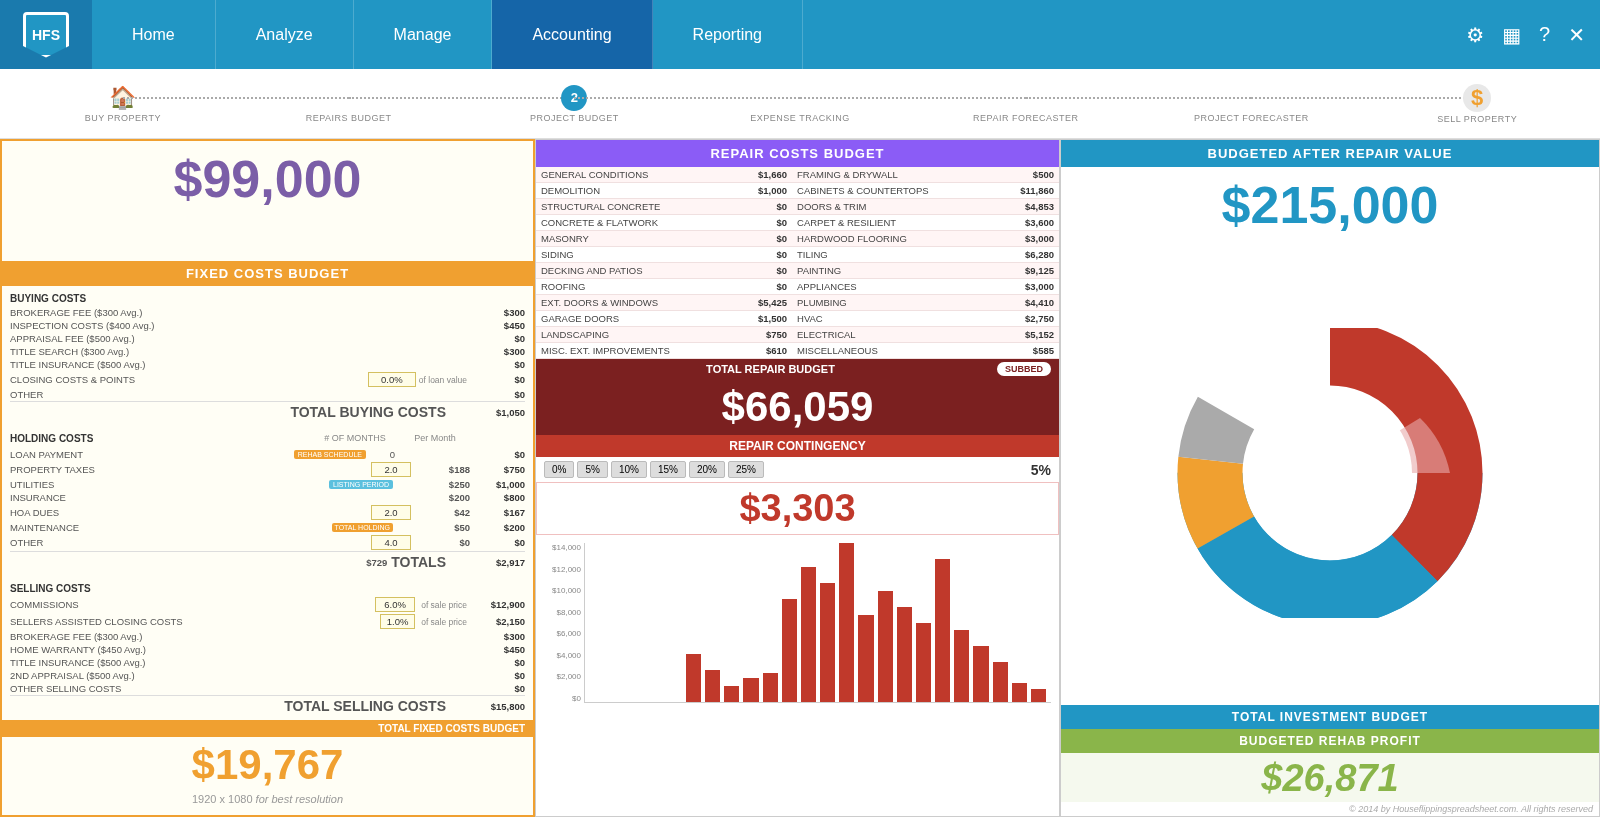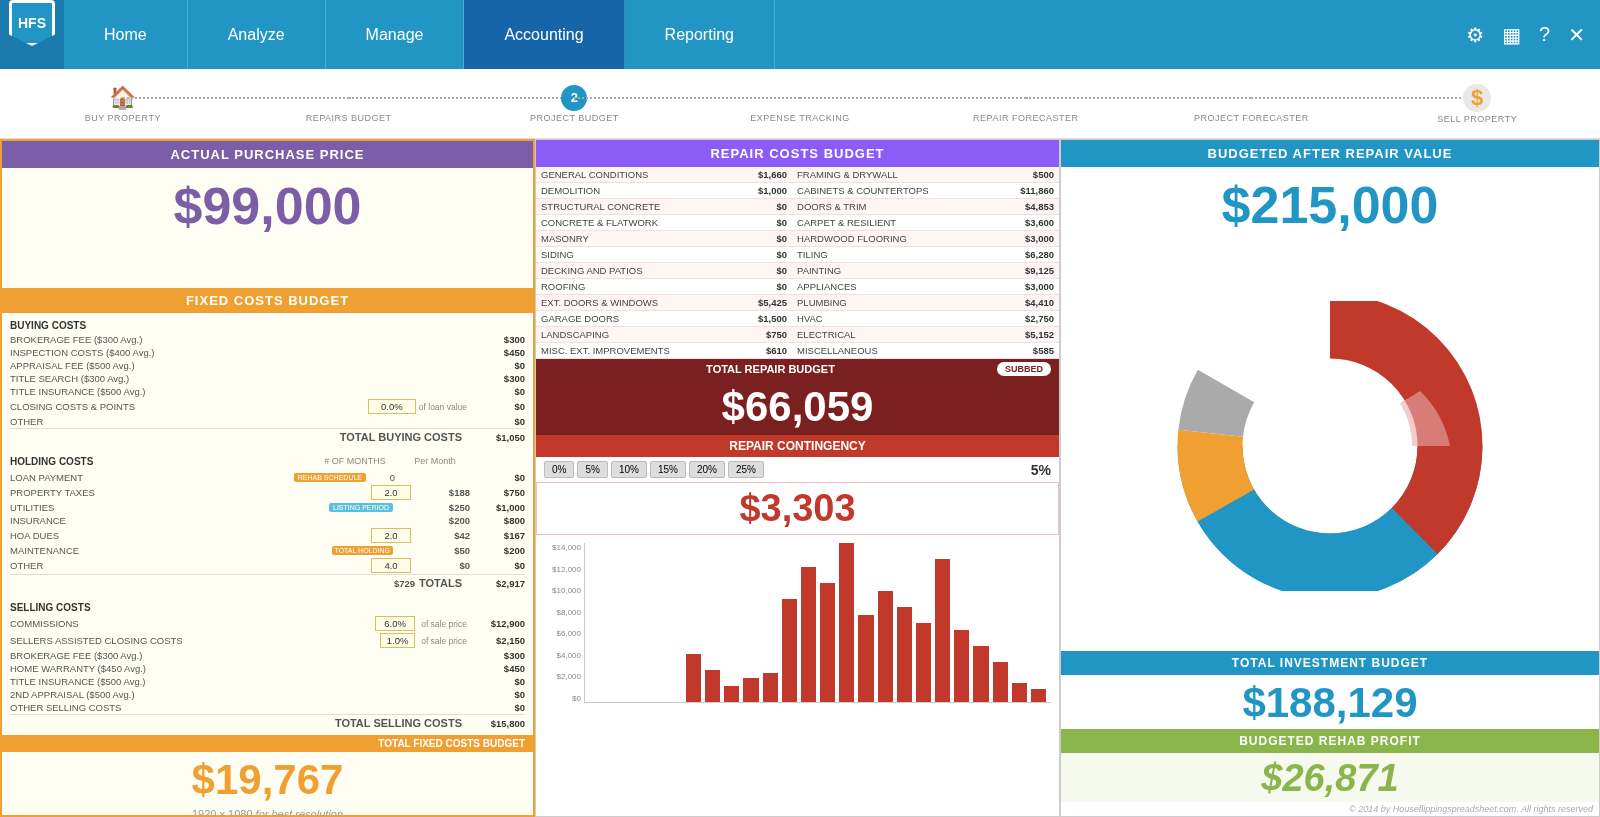--- a/index.html
+++ b/index.html
@@ -7,24 +7,25 @@
 
     
     .top-nav {
       background: #2196c4;
       height: 69px;
       display: flex;
       align-items: center;
       padding: 0;
     }
     .logo {
-      width: 64px;
+      width: 92px;
       height: 69px;
       background: #1a7aad;
       display: flex;
+      align-items: center;
       justify-content: center;
       flex-shrink: 0;
     }
     .logo-inner {
       width: 46px;
       height: 46px;
       background: #2196c4;
       border: 3px solid white;
       border-radius: 4px;
       display: flex;
@@ -172,21 +173,21 @@
     .cost-label { flex: 1; }
     .cost-note { font-size: 8.5px; color: #888; margin: 0 3px; }
     .cost-value { width: 55px; text-align: right; font-size: 9.5px; font-weight: bold; color: #333; }
     .total-row {
       display: flex;
       justify-content: flex-end;
       align-items: center;
       padding: 2px 0;
       border-top: 1px solid #ddd;
     }
-    .total-label { font-size: 11px; font-weight: bold; color: #555; margin-right: 8px; }
+    .total-label { font-size: 14px; font-weight: bold; color: #555; margin-right: 24px; }
     .total-value { font-size: 9.5px; font-weight: bold; color: #333; width: 55px; text-align: right; }
 
     .total-fixed-header {
       background: #f0a030;
       color: white;
       text-align: right;
       padding: 3px 8px;
       font-size: 10px;
       font-weight: bold;
     }
@@ -488,21 +489,20 @@
   </div>
   <div class="step-item">
     <div style="font-size:22px; margin-bottom:2px; color:#f0a030; font-weight:bold; background:#e8e8e8; border-radius:50%; width:28px; height:28px; display:flex; align-items:center; justify-content:center;">$</div>
     <div class="step-label">SELL PROPERTY</div>
   </div>
 </div>
 
 <div class="main-content">
 
   <div class="left-panel">
-    <div class="panel-header-purple">ACTUAL PURCHASE PRICE</div>
     <div class="purchase-price">$99,000</div>
     <div class="panel-header-orange">FIXED COSTS BUDGET</div>
 
     <div class="costs-section">
       <div class="section-title">BUYING COSTS</div>
       <div class="cost-row">
         <span class="cost-label">BROKERAGE FEE ($300 Avg.)</span>
         <span class="cost-value">$300</span>
       </div>
       <div class="cost-row">
@@ -810,19 +810,18 @@
         <circle cx="190" cy="145" r="120" fill="none" stroke="#aaaaaa" stroke-width="65" stroke-dasharray="50 704" stroke-dashoffset="-578" transform="rotate(-90 190 145)"></circle>
 
         <circle cx="190" cy="145" r="82" fill="white"></circle>
 
         <path d="M 190 145 L 280 90 A 105 105 0 0 1 310 145 Z" fill="#e8aaaa" opacity="0.6"></path>
         <circle cx="190" cy="145" r="82" fill="white"></circle>
       </svg>
     </div>
 
     <div class="total-invest-header">TOTAL INVESTMENT BUDGET</div>
-    <div class="total-invest-value">$188,129</div>
     <div class="rehab-profit-header">BUDGETED REHAB PROFIT</div>
     <div class="rehab-profit-value">$26,871</div>
     <div class="copyright">© 2014 by Houseflippingspreadsheet.com. All rights reserved</div>
   </div>
 
 </div>
 
 </body></html>

